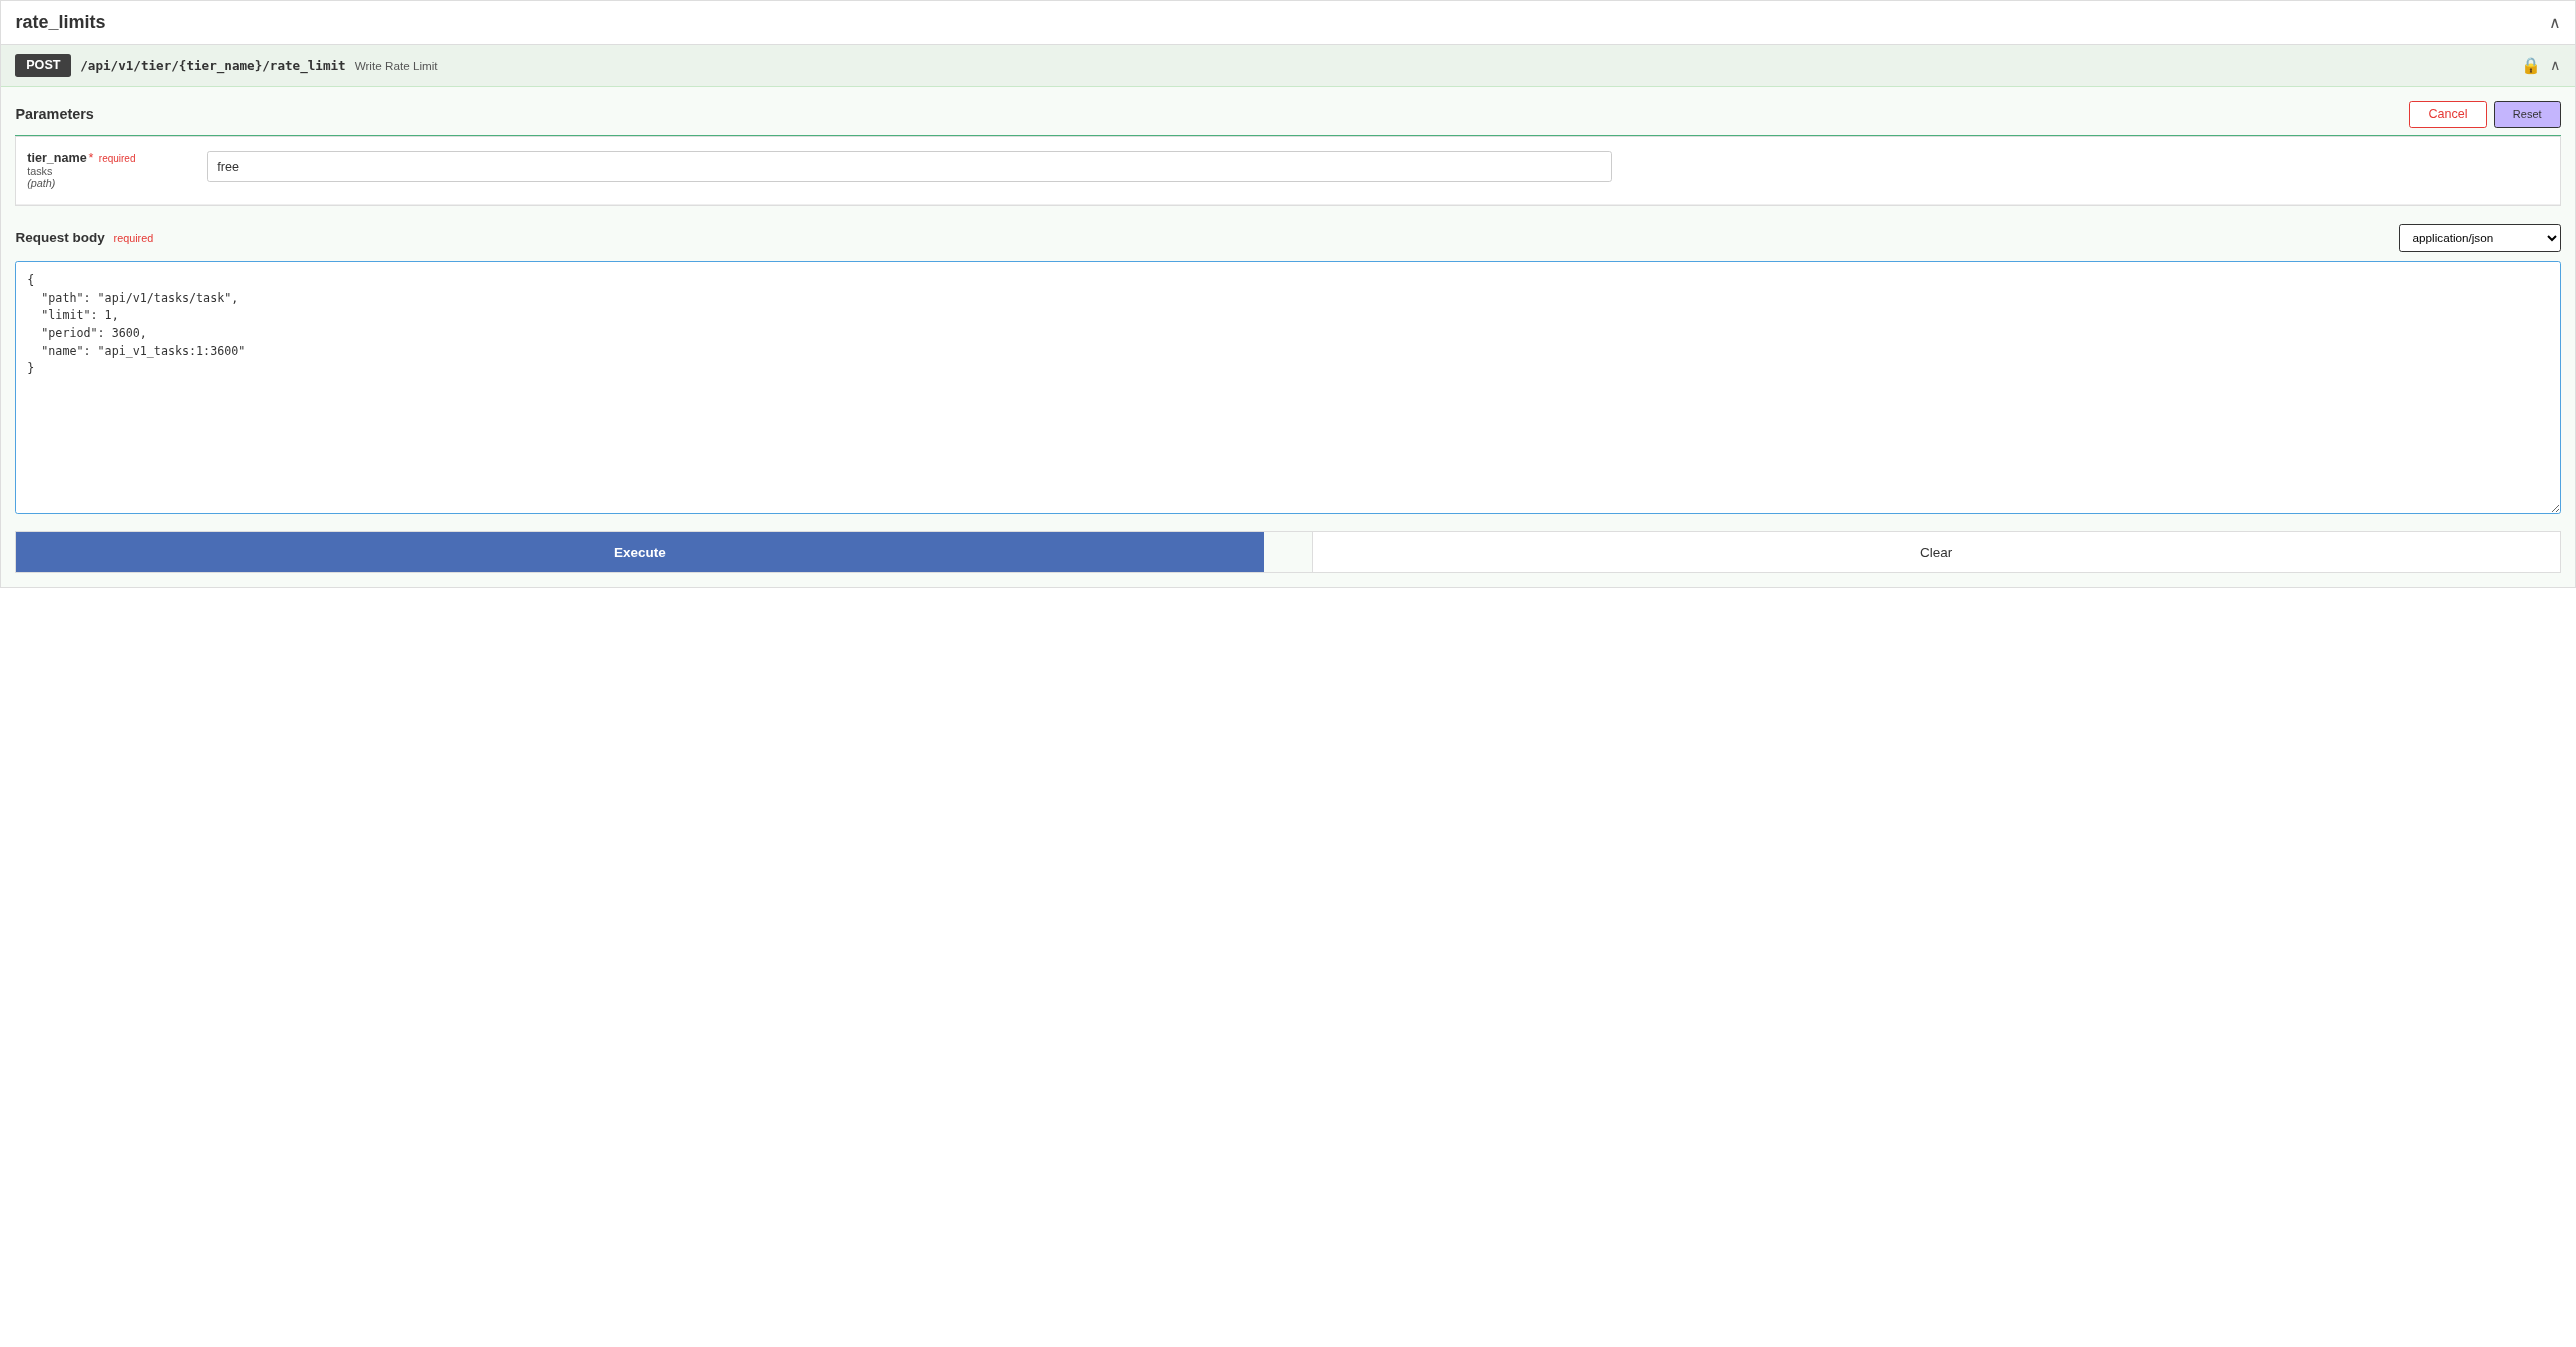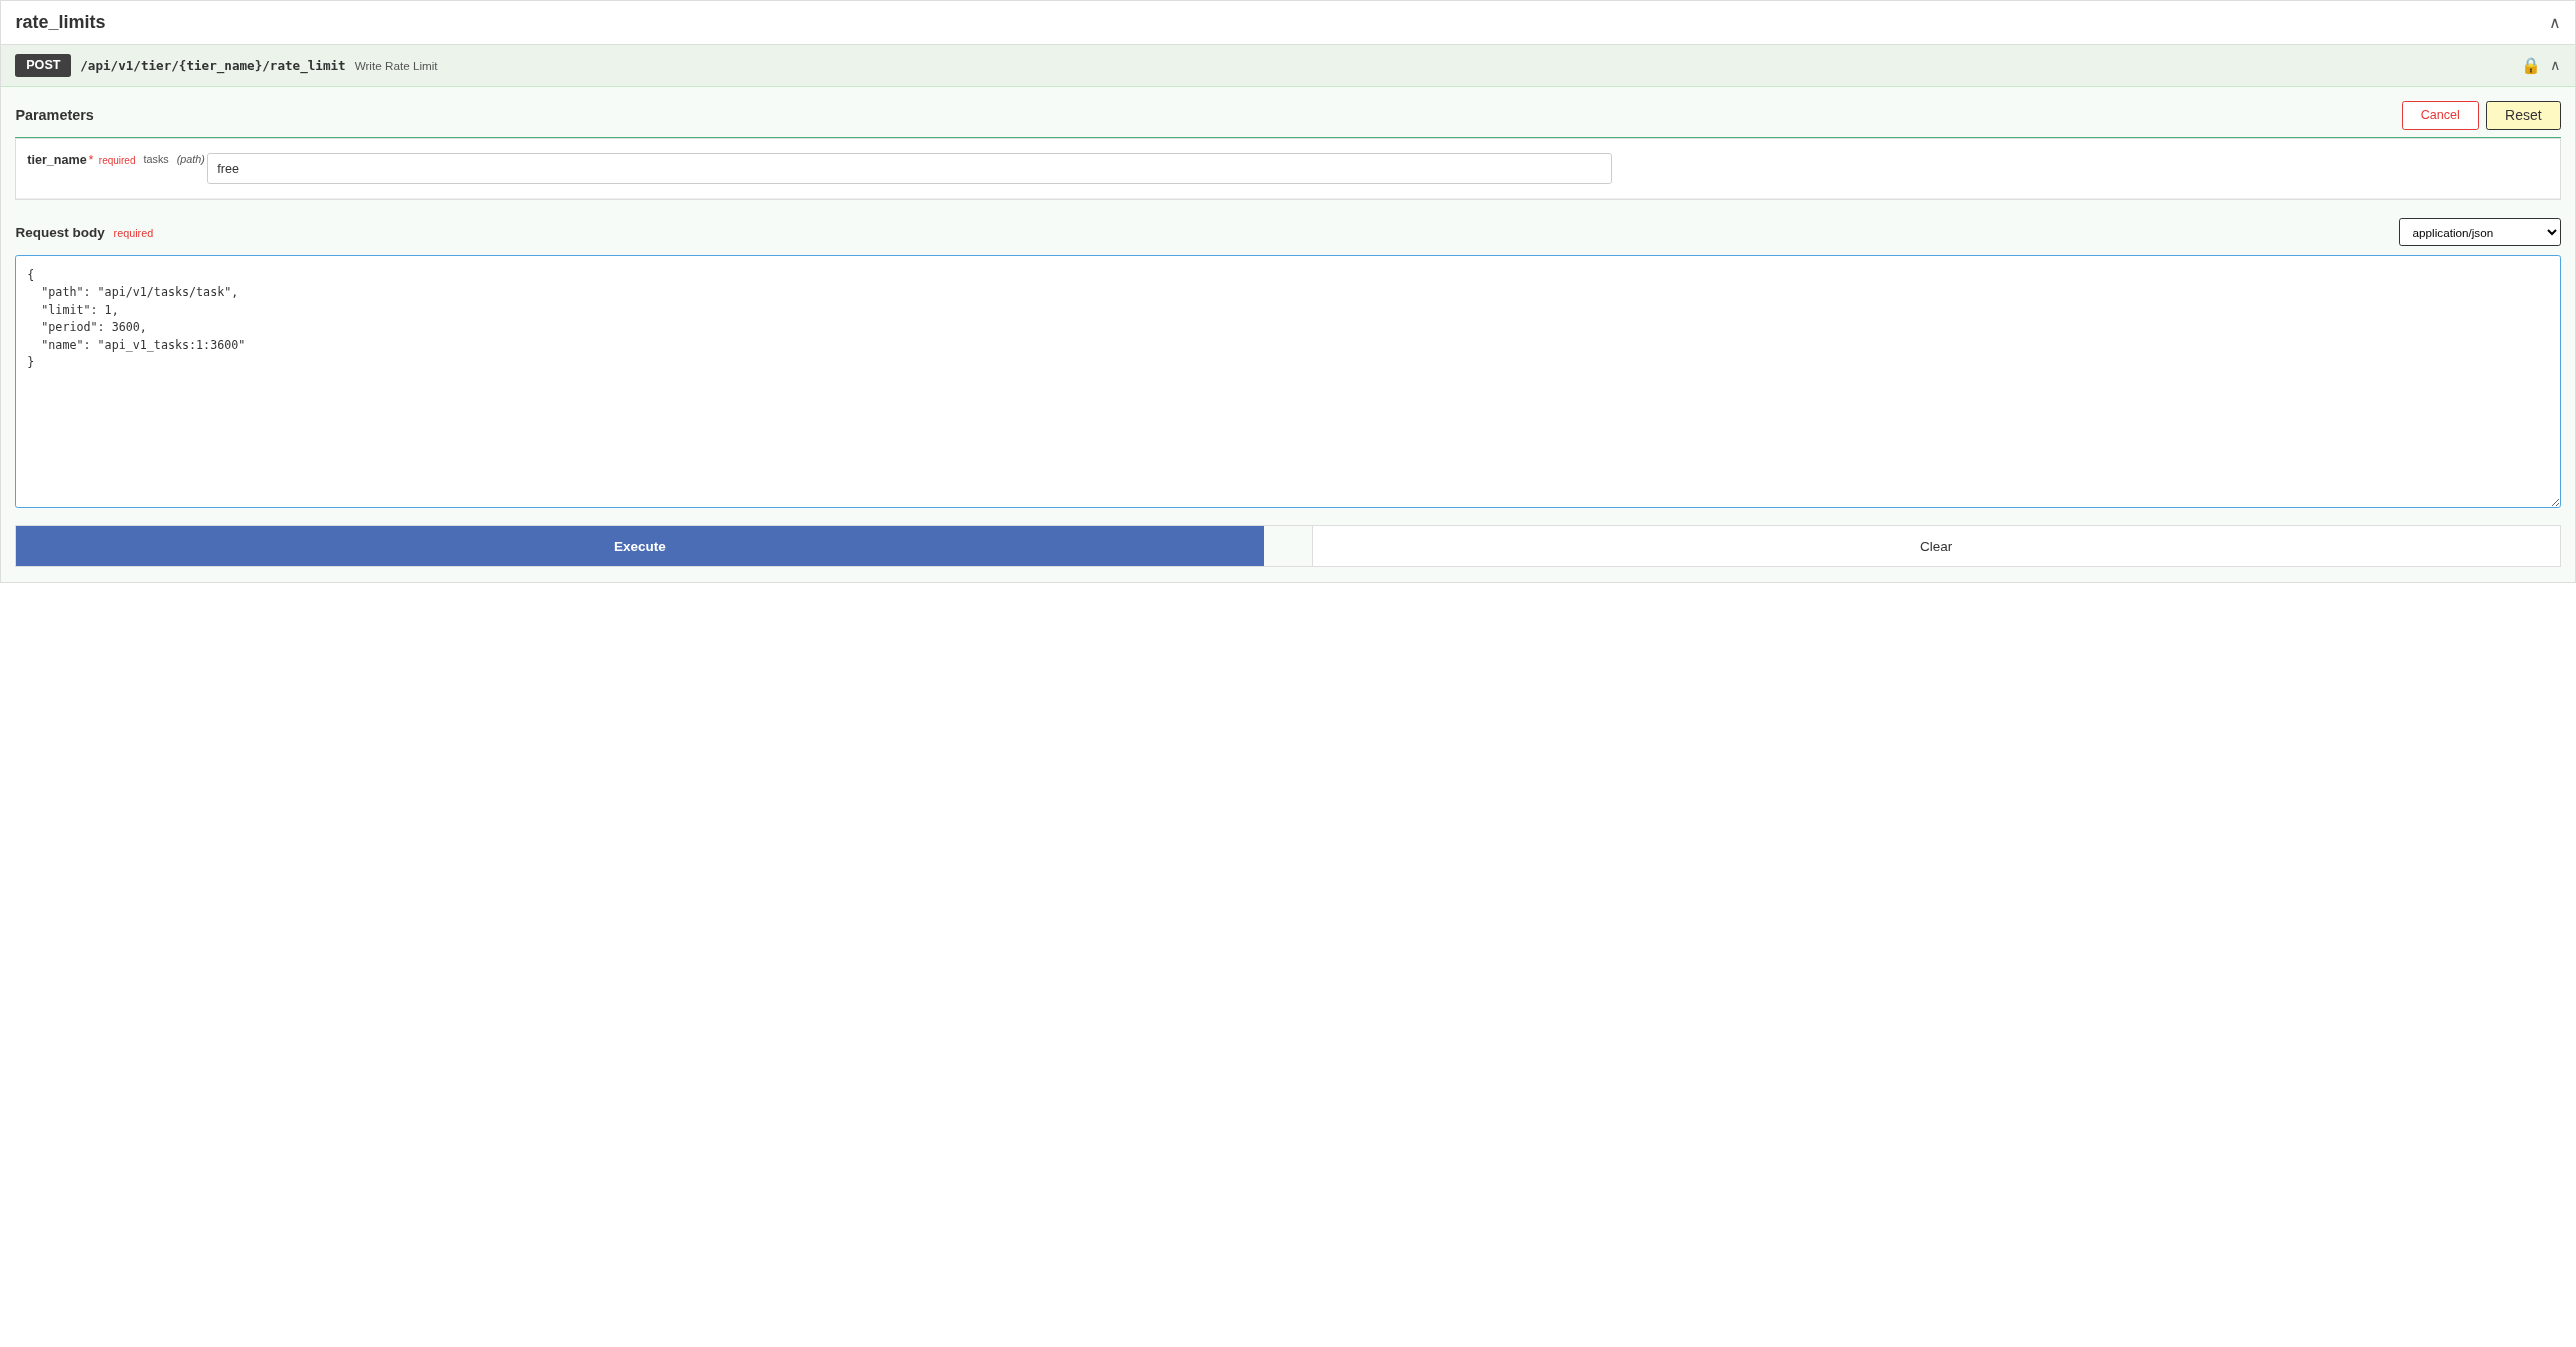--- a/index.html
+++ b/index.html
@@ -130,23 +130,23 @@
       background: #fff;
       color: #e53935;
       font-size: 12.6px;
       cursor: pointer;
       border-radius: 2.7px;
     }
 
     .btn-reset {
       padding: 5.4px 18px;
       border: 1.4px solid #333;
-      background: #fef9c3;
-      color: #333;
-      font-size: 14px;
+      background: #c4b5fd;
+      color: #333;
+      font-size: 11px;
       cursor: pointer;
       border-radius: 2.7px;
     }
 
     
     .params-table {
       width: 100%;
       border: 0.9px solid #ddd;
       background: #fff;
       margin-top: 0;
@@ -169,22 +169,22 @@
     .param-row {
       display: grid;
       grid-template-columns: 180px 1fr;
       padding: 14.4px 10.8px;
       border-bottom: 0.9px solid #eee;
       align-items: start;
     }
 
     .param-name-col {
       display: flex;
-      flex-direction: row;
-      gap: 8px;
+      flex-direction: column;
+      gap: 0;
     }
 
     .param-name {
       font-weight: bold;
       font-size: 12.6px;
       color: #333;
     }
 
     .required-badge {
       color: #e53935;

